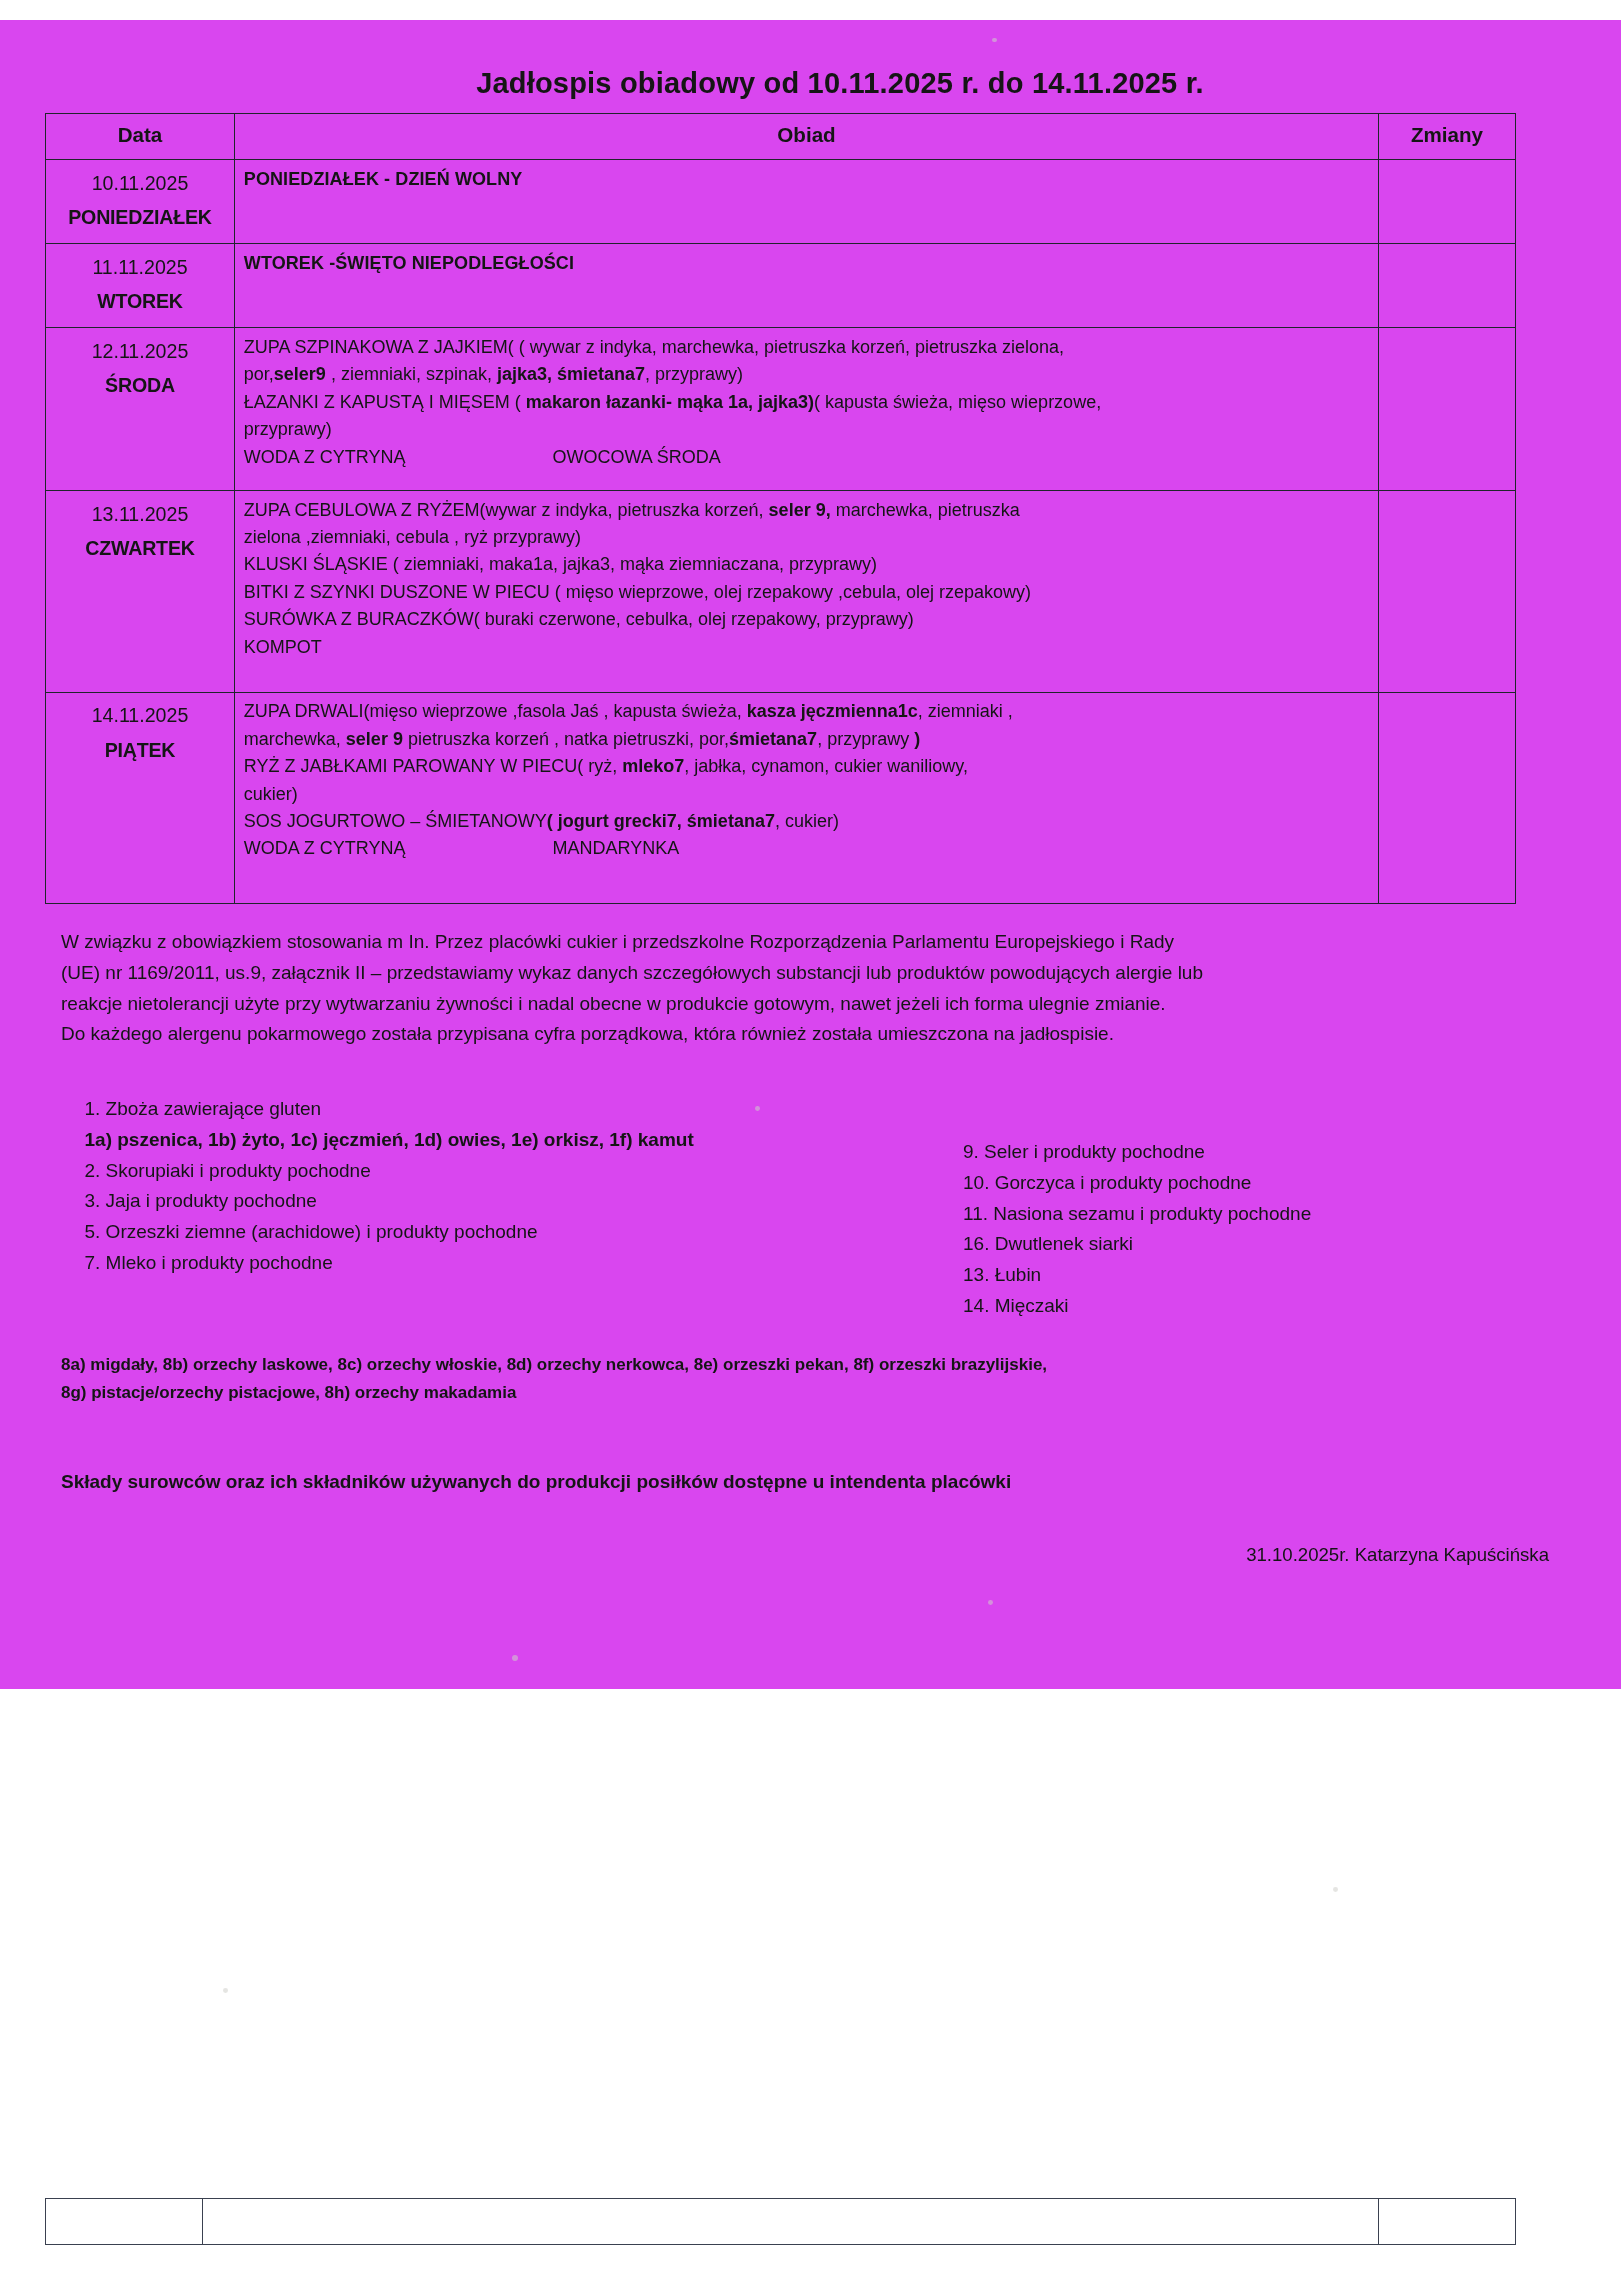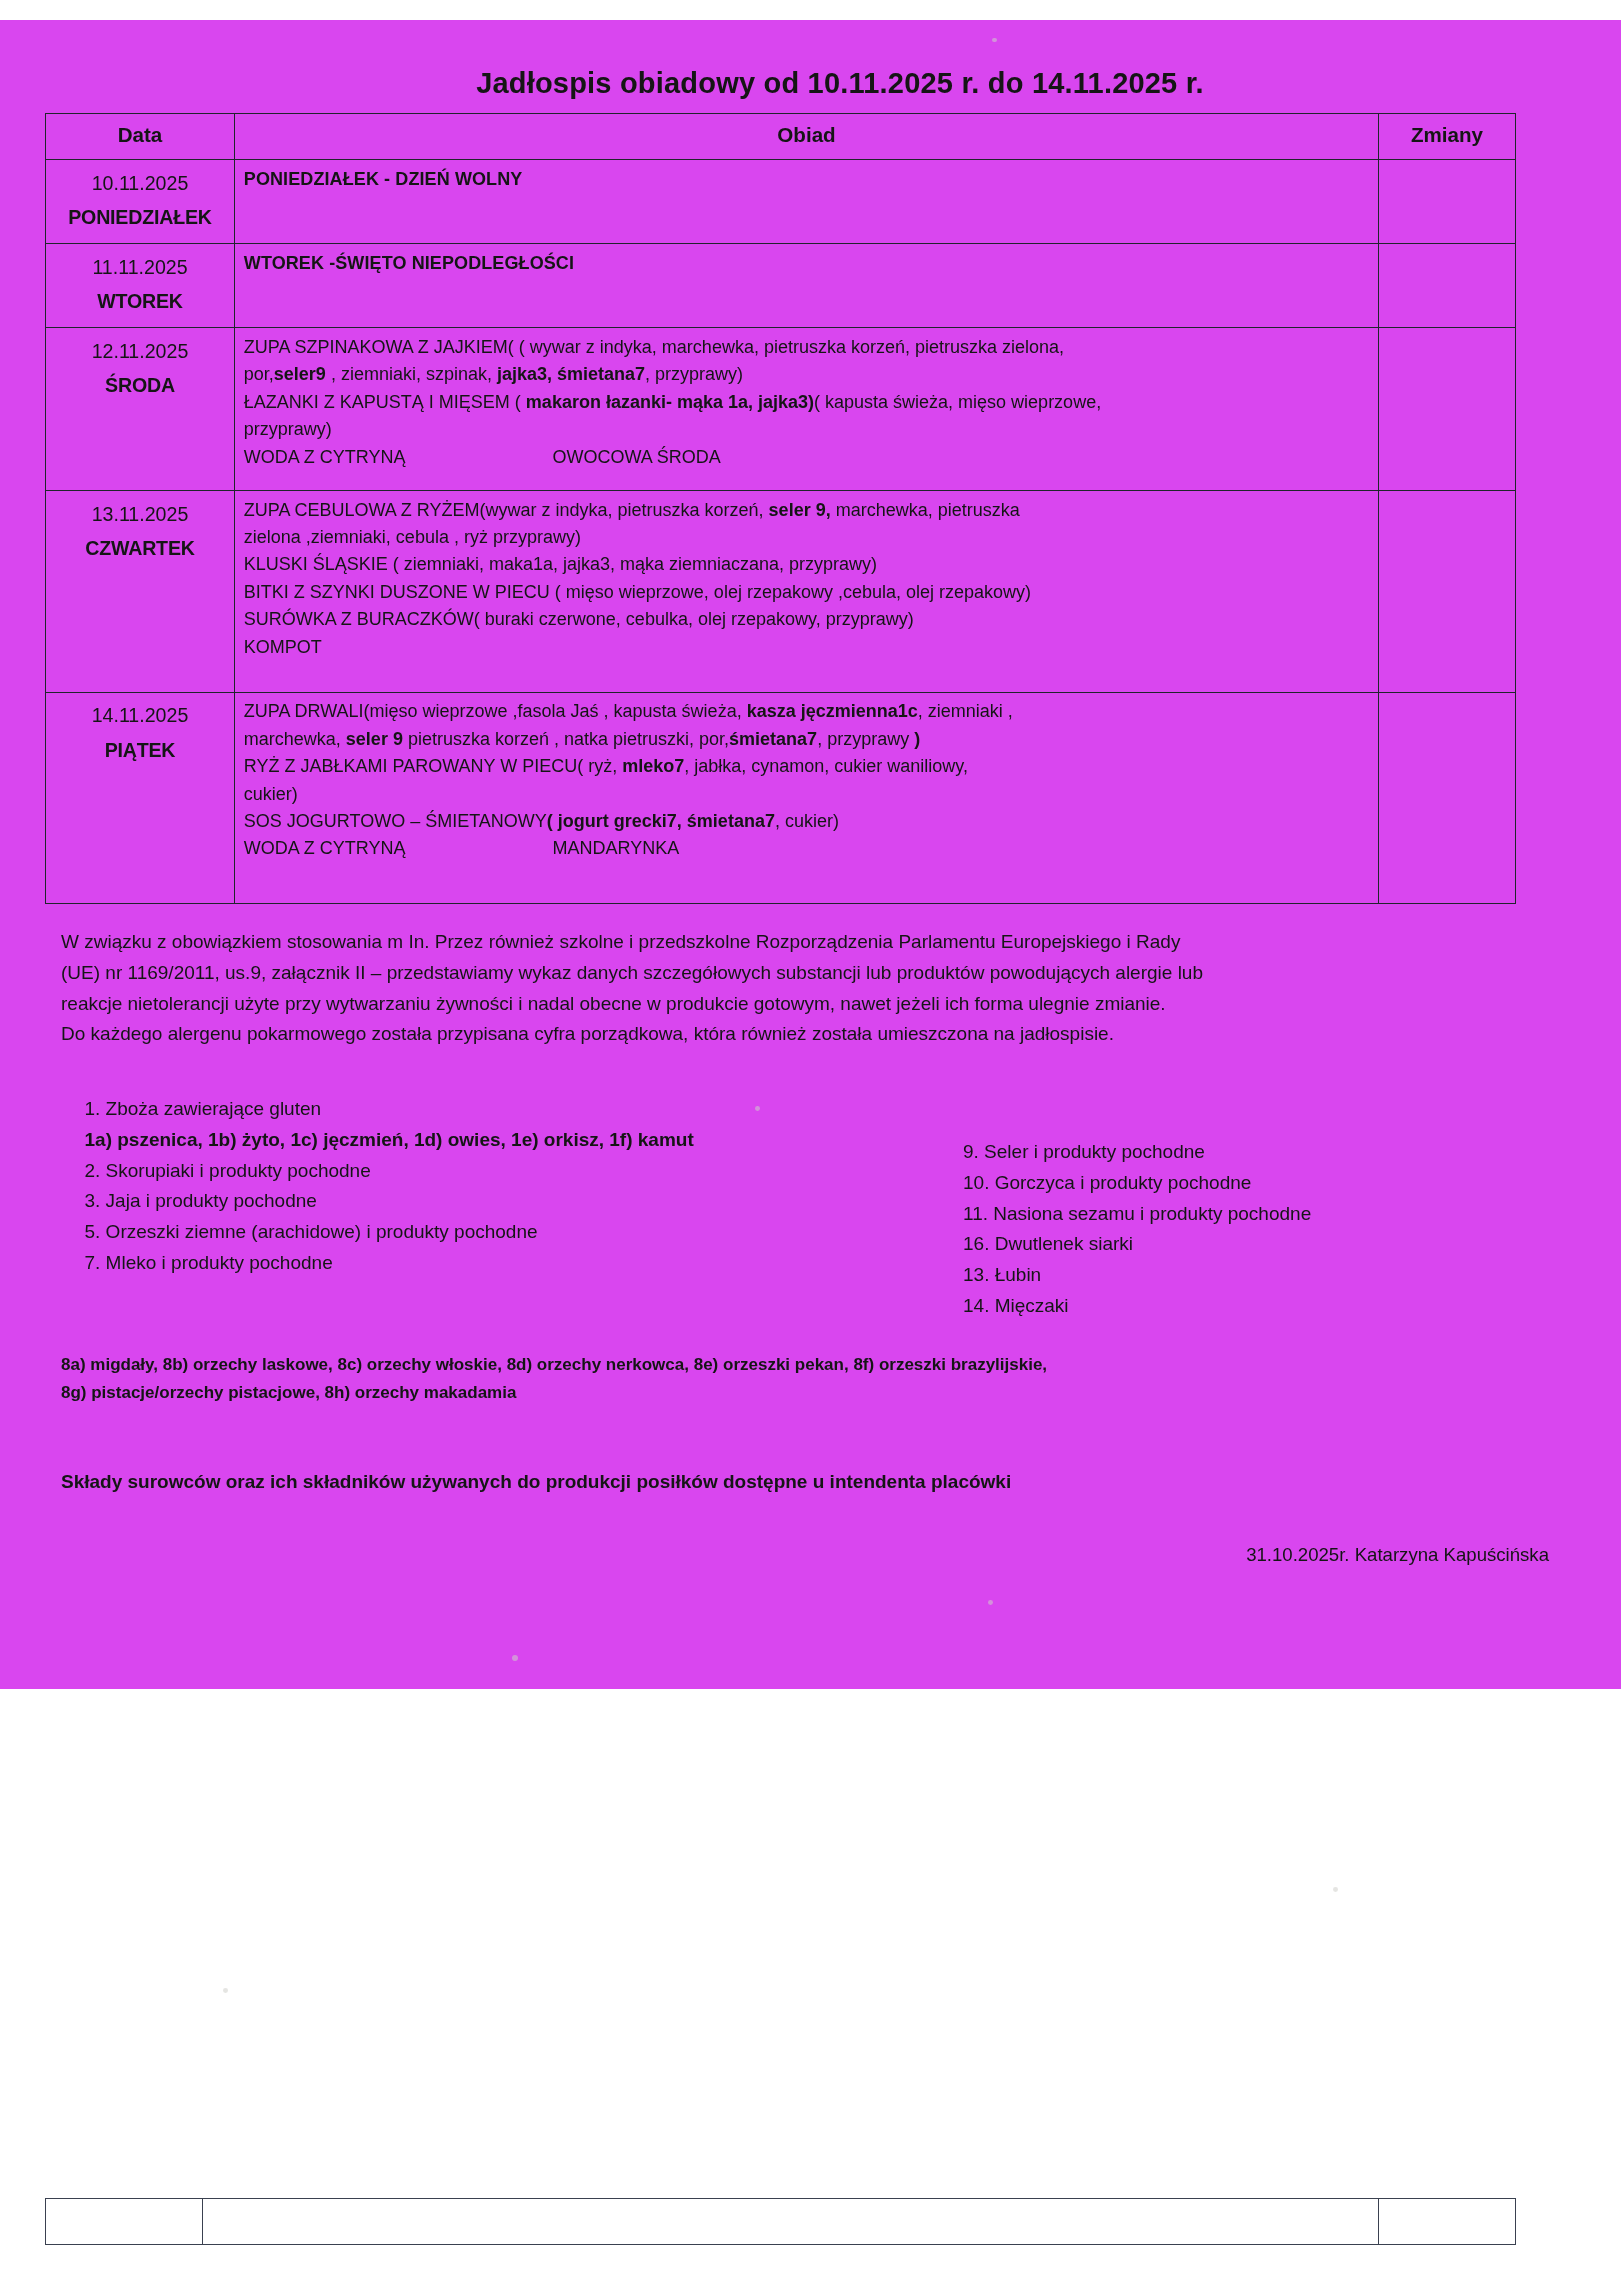--- a/index.html
+++ b/index.html
@@ -259,21 +259,21 @@
             <span class="line"><span>SOS JOGURTOWO – ŚMIETANOWY</span><b>( jogurt grecki7, śmietana7</b><span>, cukier)</span></span>
             <span class="drink-row"><span>WODA Z CYTRYNĄ</span><span class="spacer-gap"></span><span>MANDARYNKA</span></span>
           </td>
           <td></td>
         </tr>
       </tbody>
   </table>
 
   <div class="notes">
     <div id="notes-para">
-        <p>W związku z obowiązkiem stosowania m In. Przez również szkolne i przedszkolne Rozporządzenia Parlamentu Europejskiego i Rady</p>
+        <p>W związku z obowiązkiem stosowania m In. Przez placówki cukier i przedszkolne Rozporządzenia Parlamentu Europejskiego i Rady</p>
         <p>(UE) nr 1169/2011, us.9, załącznik II – przedstawiamy wykaz danych szczegółowych substancji lub produktów powodujących alergie lub</p>
         <p>reakcje nietolerancji użyte przy wytwarzaniu żywności i nadal obecne w produkcie gotowym, nawet jeżeli ich forma ulegnie zmianie.</p>
         <p>Do każdego alergenu pokarmowego została przypisana cyfra porządkowa, która również została umieszczona na jadłospisie.</p>
       </div>
   </div>
 
   <div class="allergens">
     <div class="cols">
       <div class="col-left" id="allergens-left">
           <span class="item">1. Zboża zawierające gluten</span>

